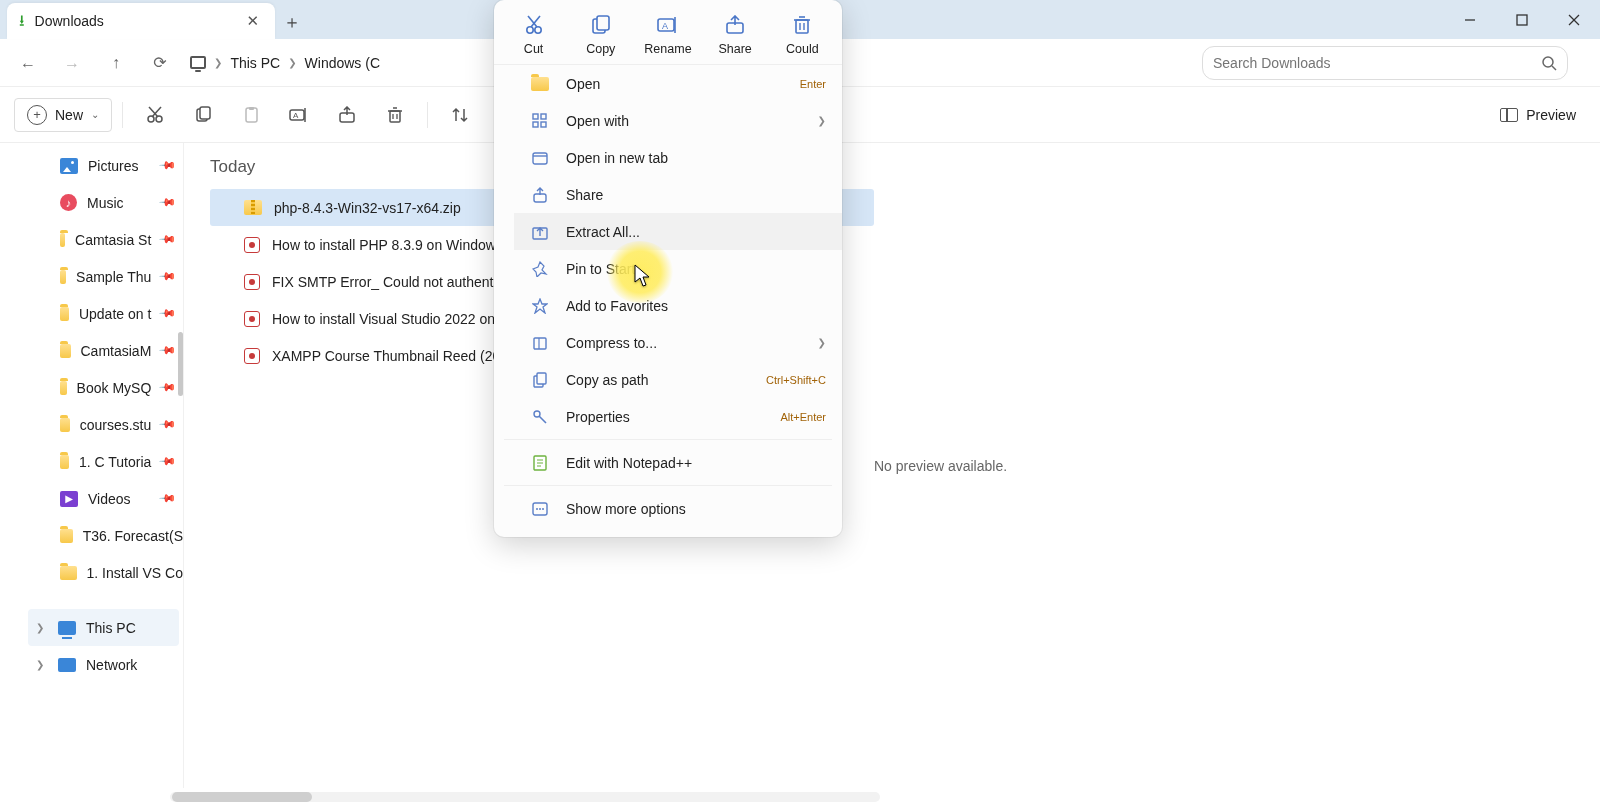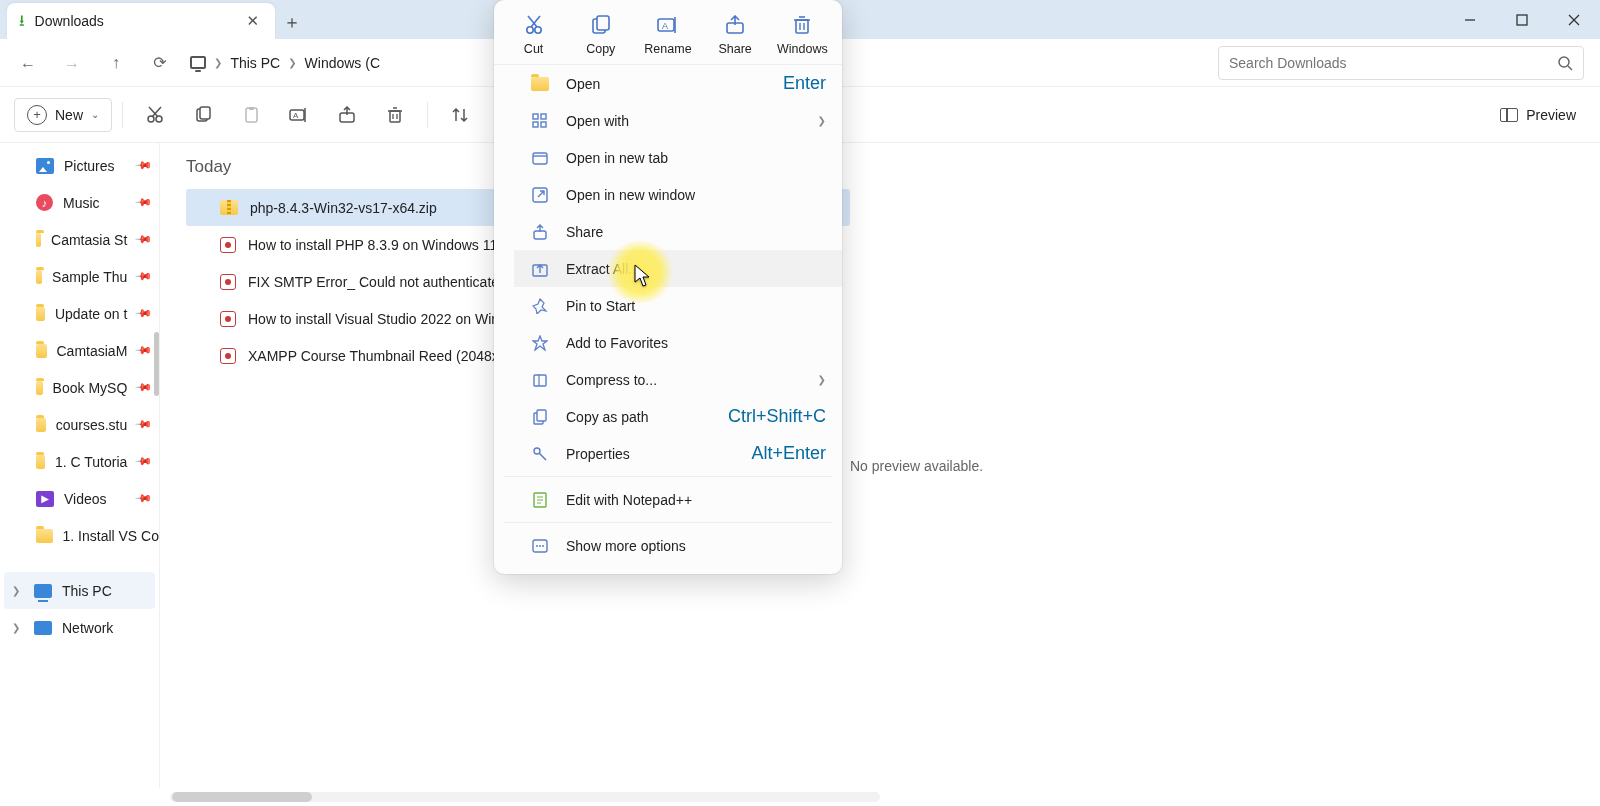--- a/index.html
+++ b/index.html
@@ -12,39 +12,39 @@
   .tab-new { width: 34px; height: 34px; display: flex; align-items: center; justify-content: center; color: #444; font-size: 18px; }
   .dl-icon { color:#2e9e2e; font-size:16px; line-height:1; }
 
   
   .nav-row { height: 48px; background: #fff; display: flex; align-items: center; padding: 0 8px; gap: 4px; border-bottom: 1px solid #eee; }
   .nav-btn { width: 40px; height: 40px; display: flex; align-items: center; justify-content: center; color: #666; font-size: 16px; border-radius: 4px; }
   .nav-btn.disabled { color: #bbb; }
   .crumbs { display: flex; align-items: center; gap: 8px; flex: 1; padding-left: 6px;}
   .crumb-sep { color: #888; font-size: 10px; }
   .crumb { color: #222; }
-  .search-wrap { width: 366px; height: 34px; border: 1px solid #ddd; border-radius: 4px; display: flex; align-items: center; padding: 0 10px; gap: 10px; margin-right: 8px;}
+  .search-wrap { width: 366px; height: 34px; border: 1px solid #ddd; border-radius: 12px; display: flex; align-items: center; padding: 0 10px; gap: 10px; margin-right: 24px;}
   .search-wrap input { border: none; outline: none; flex: 1; font-size: 14px; color: #333; background: transparent; }
   .search-wrap .mag { color: #666; }
   .monitor-ic { display:inline-block; width:16px; height:13px; border:2px solid #555; border-radius:2px; position:relative;}
   .monitor-ic::after{content:"";position:absolute;bottom:-5px;left:3px;right:3px;height:2px;background:#555;border-radius:1px;}
 
   
   .tool-row { height: 56px; background: #fff; display: flex; align-items: center; padding: 0 14px; gap: 4px; border-bottom: 1px solid #eee; }
   .new-btn { display: flex; align-items: center; gap: 8px; padding: 6px 12px; border: 1px solid #ddd; border-radius: 4px; }
   .plus-circ { width:20px;height:20px;border:1.7px solid #555;border-radius:50%;display:flex;align-items:center;justify-content:center;font-size:13px;color:#555;line-height:1;}
   .tool-ic { width: 44px; height: 40px; display: flex; align-items: center; justify-content: center; color: #555; font-size: 17px; border-radius: 4px; }
   .tool-gap { width: 1px; height: 26px; background: #e8e8e8; margin: 0 6px; }
   .preview-btn { margin-left: auto; display: flex; align-items: center; gap: 8px; padding: 6px 10px; }
   .prev-ic { width:18px;height:14px;border:1.6px solid #555;border-radius:2px;position:relative;}
   .prev-ic::after{content:"";position:absolute;left:5px;top:0;bottom:0;width:1.6px;background:#555;}
   .chev-d { font-size:10px; color:#666; }
 
   
-  .main { display: flex; height: calc(100% - 39px - 48px - 56px - 18px); background:#fff; }
+  .main { display: flex; height: calc(100% - 39px - 48px - 56px - 18px); background:#fff;padding-left:24px; }
   .sidebar { width: 160px; overflow: hidden; border-right: 1px solid #f0f0f0; padding-top: 4px; position:relative;}
   .side-scroll-thumb { position:absolute; right:0; top:189px; width:5px; height:64px; background:#c8c8c8; border-radius:3px;}
   .sb-item { height: 37px; display: flex; align-items: center; padding: 0 0 0 36px; gap: 10px; white-space: nowrap; }
   .sb-item.special { padding-left: 12px; gap:10px; }
   .sb-item.special .exp { width:12px; color:#888; font-size:10px;}
   .sb-item.selected { background: #eef4fa; border-radius: 4px; margin: 0 4px; padding-left: 8px; }
   .sb-item .pin { margin-left: auto; margin-right: 8px; color: #888; font-size: 11px; transform: rotate(45deg);}
   .fold-ic { width:18px;height:14px;background:linear-gradient(#ffe08f,#f7c84a);border-radius:2px;position:relative;}
   .fold-ic::before{content:"";position:absolute;top:-3px;left:0;width:8px;height:3px;background:#f7c84a;border-radius:2px 2px 0 0;}
   .pic-ic { width:18px;height:16px;background:#3a86d8;border-radius:2px;position:relative;}
@@ -74,21 +74,21 @@
   
   .ctx { position: absolute; left: 494px; top: 0; width: 348px; background: #fcfcfc; border-radius: 10px; box-shadow: 0 8px 30px rgba(0,0,0,0.18), 0 0 0 1px rgba(0,0,0,0.05); padding: 8px 0 10px; z-index: 50; }
   .ctx-top { display:flex; justify-content: space-around; padding: 4px 6px 8px; border-bottom: 1px solid #eee;}
   .ctx-top .tbtn { display:flex; flex-direction:column; align-items:center; gap:4px; font-size:12.5px; color:#222; width:64px;}
   .ctx-top .tic { width:32px; height:26px; display:flex; align-items:center; justify-content:center; color:#4a76c7;}
   .ctx-item { height: 37px; display:flex; align-items:center; padding: 0 16px; gap:16px;margin-left:20px;}
   .ctx-item.hovered { background: #f1f1f1; }
   .ctx-item.highlighted { position: relative; }
   .ctx-item .lic { width:20px; display:flex; align-items:center; justify-content:center; color:#5b7fc7;}
   .ctx-item .lbl { flex:1; }
-  .ctx-item .acc { color:#0369a1; font-size:18px;}
+  .ctx-item .acc { color:#a16207; font-size:11px;}
   .ctx-item .sub { color:#888; font-size:10px;}
   .ctx-sep { height:1px; background:#eee; margin:4px 10px;}
 
   
   .spotlight { position:absolute; left:606px; top:241px; width:68px; height:62px; background: radial-gradient(circle, rgba(255,236,90,0.95) 0%, rgba(255,236,90,0.85) 45%, rgba(255,236,90,0) 72%); border-radius:50%; z-index:60; pointer-events:none;}
   .cursor { position:absolute; left:634px; top:264px; z-index:70; pointer-events:none;}
   .cursor svg { filter: drop-shadow(0 1px 1px rgba(0,0,0,0.3));}
 
   
   .win-ctrl { position:absolute; right:0; top:0; height:39px; display:flex; z-index:5;}
@@ -259,20 +259,24 @@
       </div>
     <div class="sb-item">
         <span class="fold-ic"></span>
         <span>1. C Tutoria</span>
         <span class="pin">📌</span>
       </div>
     <div class="sb-item">
         <span class="vid-ic">▶</span>
         <span>Videos</span>
         <span class="pin">📌</span>
+      </div>
+    <div class="sb-item">
+        <span class="fold-ic"></span>
+        <span>T36. Forecast(S</span>
       </div>
     <div class="sb-item">
         <span class="fold-ic"></span>
         <span>1. Install VS Co</span>
       </div>
     <div style="height:18px"></div>
     <div class="sb-item special selected">
         <span class="exp">❯</span>
         <span class="pc-ic"></span>
         <span>This PC</span>
@@ -363,21 +367,21 @@
     <div class="tbtn">
         <span class="tic">
           <svg width="20" height="20">
             <rect x="4" y="5" width="12" height="13" rx="1" fill="none" stroke="#4a76c7" stroke-width="1.6"></rect>
             <line x1="2" y1="5" x2="18" y2="5" stroke="#4a76c7" stroke-width="1.6"></line>
             <line x1="7" y1="2" x2="13" y2="2" stroke="#4a76c7" stroke-width="1.6"></line>
             <line x1="8" y1="8" x2="8" y2="15" stroke="#4a76c7" stroke-width="1.4"></line>
             <line x1="12" y1="8" x2="12" y2="15" stroke="#4a76c7" stroke-width="1.4"></line>
           </svg>
         </span>
-        <span>Windows</span>
+        <span>Could</span>
       </div>
   </div>
 
   <div class="ctx-item">
       <span class="lic">
         <span class="fold-ic"></span>
       </span>
       <span class="lbl">Open</span>
       <span class="acc">Enter</span>
     </div>
@@ -394,29 +398,20 @@
       <span class="sub">❯</span>
     </div>
   <div class="ctx-item">
       <span class="lic">
         <svg width="16" height="16">
           <rect x="1" y="3" width="14" height="11" rx="2" fill="none" stroke="#5b7fc7" stroke-width="1.4"></rect>
           <line x1="1" y1="6" x2="15" y2="6" stroke="#5b7fc7" stroke-width="1.4"></line>
         </svg>
       </span>
       <span class="lbl">Open in new tab</span>
-    </div>
-  <div class="ctx-item">
-      <span class="lic">
-        <svg width="16" height="16">
-          <rect x="1" y="1" width="14" height="14" rx="2" fill="none" stroke="#5b7fc7" stroke-width="1.4"></rect>
-          <path d="M6 10 L12 4 M8 4 H12 V8" fill="none" stroke="#5b7fc7" stroke-width="1.4"></path>
-        </svg>
-      </span>
-      <span class="lbl">Open in new window</span>
     </div>
   <div class="ctx-item">
       <span class="lic">
         <svg width="16" height="16">
           <rect x="2" y="7" width="12" height="8" rx="2" fill="none" stroke="#5b7fc7" stroke-width="1.4"></rect>
           <path d="M8 8 V1 M5 4 L8 1 L11 4" fill="none" stroke="#5b7fc7" stroke-width="1.4"></path>
         </svg>
       </span>
       <span class="lbl">Share</span>
     </div>

